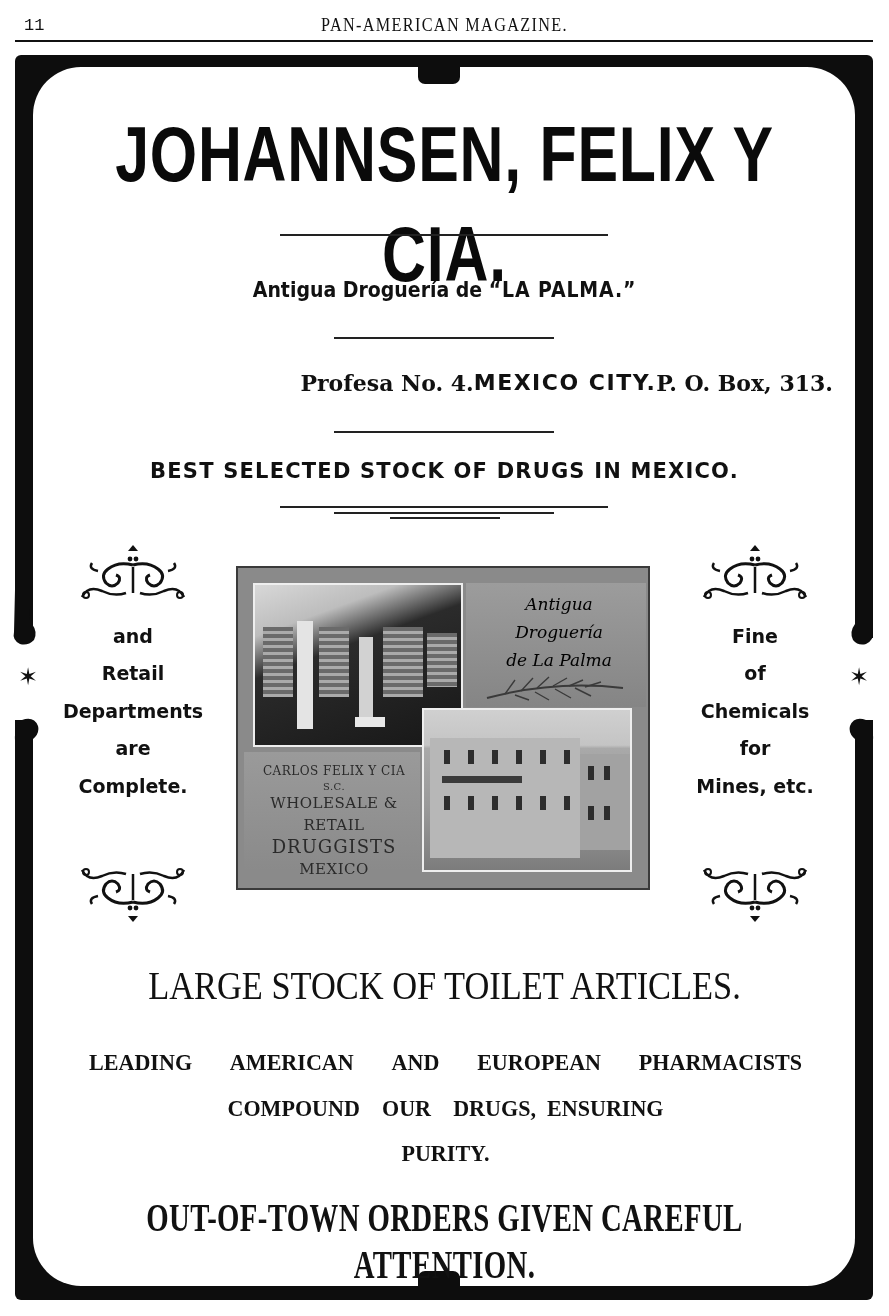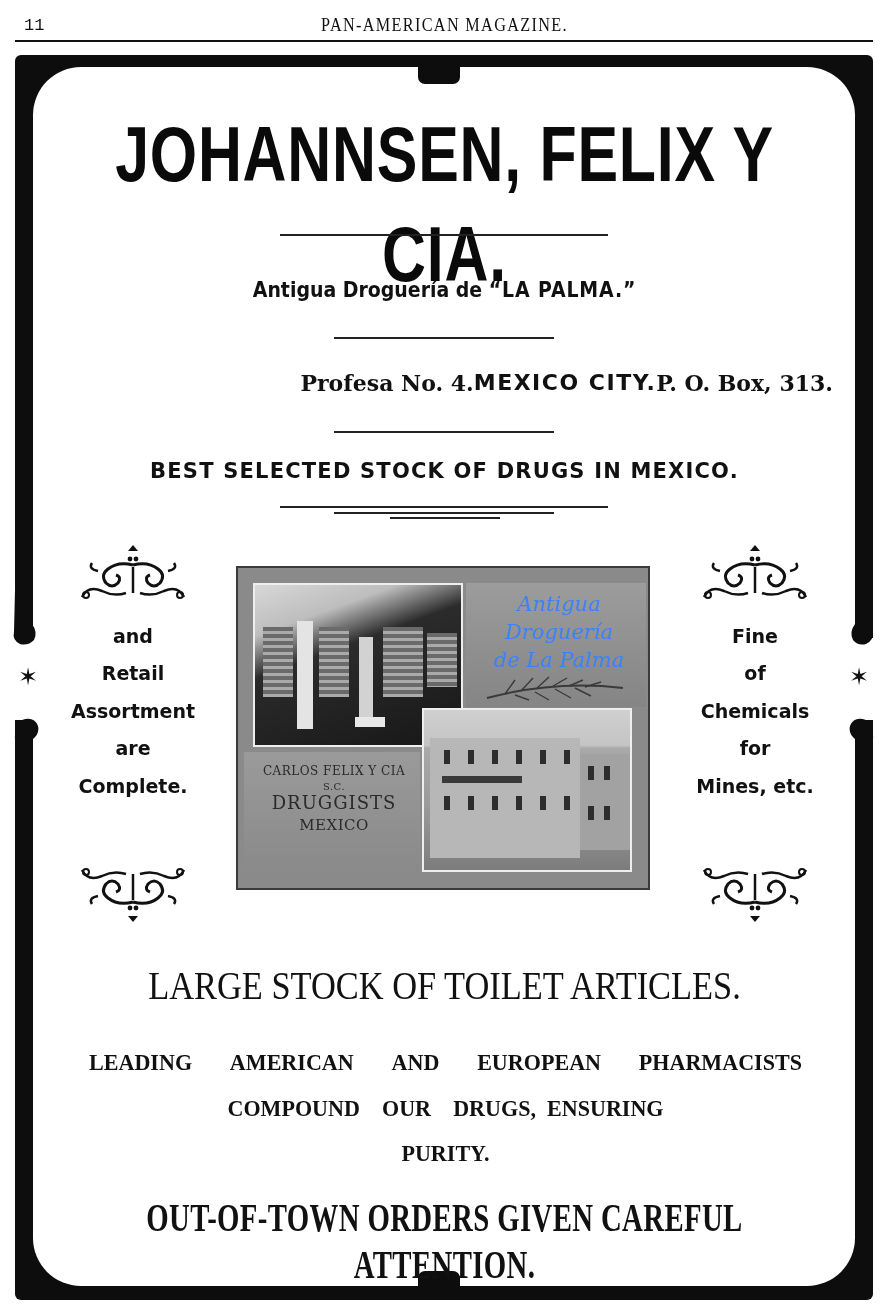--- a/index.html
+++ b/index.html
@@ -48,21 +48,21 @@
   .collage { left:236px; top:566px; width:414px; height:324px; background:#8a8a8a; border:2px solid #3a3a3a; box-sizing:border-box; }
   .photo-interior { left:253px; top:583px; width:210px; height:164px; border:2px solid #eee; box-sizing:border-box;
      background:
        linear-gradient(160deg, #d8d8d8 0%, #bdbdbd 22%, #2b2b2b 40%, #171717 100%); }
   .photo-interior .col1 { position:absolute; left:42px; top:36px; width:16px; height:108px; background:#e4e4e4; }
   .photo-interior .col2 { position:absolute; left:104px; top:52px; width:14px; height:88px; background:#d2d2d2; }
   .photo-interior .shelf { position:absolute; top:42px; height:70px; width:30px; background:repeating-linear-gradient(180deg,#6a6a6a 0 4px,#aaa 4px 7px); }
   .photo-interior .counter { position:absolute; left:100px; top:132px; width:30px; height:10px; background:#e8e8e8; }
 
   .banner-top { left:466px; top:583px; width:180px; height:124px; background:linear-gradient(180deg,#9c9c9c,#858585); }
-  .banner-top-text { left:474px; top:590px; width:170px; text-align:center; font-family:"DejaVu Serif", serif; font-style:italic; font-size:21px; line-height:28px; color:#3b82f6; }
+  .banner-top-text { left:474px; top:590px; width:170px; text-align:center; font-family:"DejaVu Serif", serif; font-style:italic; font-size:17px; line-height:28px; color:#000000; }
   .frond { left:485px; top:676px; width:140px; height:26px; }
 
   .photo-building { left:422px; top:708px; width:210px; height:164px; border:2px solid #eee; box-sizing:border-box;
      background: linear-gradient(180deg, #d0d0d0 0%, #c4c4c4 22%, #a9a9a9 24%, #9a9a9a 60%, #7c7c7c 100%); }
   .photo-building .facade { position:absolute; left:6px; top:28px; width:150px; height:120px; background:#b7b7b7; }
   .photo-building .side { position:absolute; left:156px; top:44px; width:50px; height:96px; background:#a2a2a2; }
   .photo-building .win { position:absolute; width:6px; height:14px; background:#2d2d2d; }
   .photo-building .sign { position:absolute; left:18px; top:66px; width:80px; height:7px; background:#3a3a3a; }
 
   .banner-bottom { left:244px; top:752px; width:176px; height:118px; background:linear-gradient(180deg,#9a9a9a,#8a8a8a); }
@@ -169,21 +169,21 @@
   <path d="M55 22 L55 48 M20 26 Q10 24 14 18 M90 26 Q100 24 96 18" stroke="#111" stroke-width="2.5" fill="none"></path>
   <path d="M4 52 Q10 40 24 46 Q36 52 48 48 M106 52 Q100 40 86 46 Q74 52 62 48" stroke="#111" stroke-width="2.5" fill="none"></path>
   <circle cx="8" cy="50" r="3" fill="none" stroke="#111" stroke-width="2"></circle>
       <circle cx="102" cy="50" r="3" fill="none" stroke="#111" stroke-width="2"></circle>
   </g>
 </svg>
 
 <div class="abs side-col side-left">
   <div>and</div>
   <div>Retail</div>
-  <div>Assortment</div>
+  <div>Departments</div>
   <div>are</div>
   <div>Complete.</div>
 </div>
 <div class="abs side-col side-right">
   <div>Fine</div>
   <div>of</div>
   <div>Chemicals</div>
   <div>for</div>
   <div>Mines, etc.</div>
 </div>
@@ -208,20 +208,21 @@
 </div>
 <svg class="abs frond" viewBox="0 0 140 26">
   <path d="M2 22 Q70 4 138 12" stroke="#3a3a3a" stroke-width="2" fill="none"></path>
   <path d="M20 18 L30 4 M36 15 L48 2 M52 12 L64 1 M68 10 L82 2 M84 10 L98 4 M100 11 L116 6 M30 19 L44 24 M50 16 L64 24 M70 13 L86 22 M90 12 L106 20" stroke="#3a3a3a" stroke-width="1.4" fill="none"></path>
 </svg>
 
 <div class="abs banner-bottom"></div>
 <div class="abs banner-bottom-text">
   <div class="line1">CARLOS FELIX Y CIA</div>
   <div style="font-size:10px;line-height:10px;">S.C.</div>
+  <div>WHOLESALE &amp; RETAIL</div>
   <div class="line3">DRUGGISTS</div>
   <div>MEXICO</div>
 </div>
 
 <div class="abs photo-building" title="street-corner building photograph">
   <div class="facade"></div>
   <div class="side"></div>
   <div class="sign"></div>
   <div class="win" style="left:20px;top:40px;"></div>
   <div class="win" style="left:44px;top:40px;"></div>

